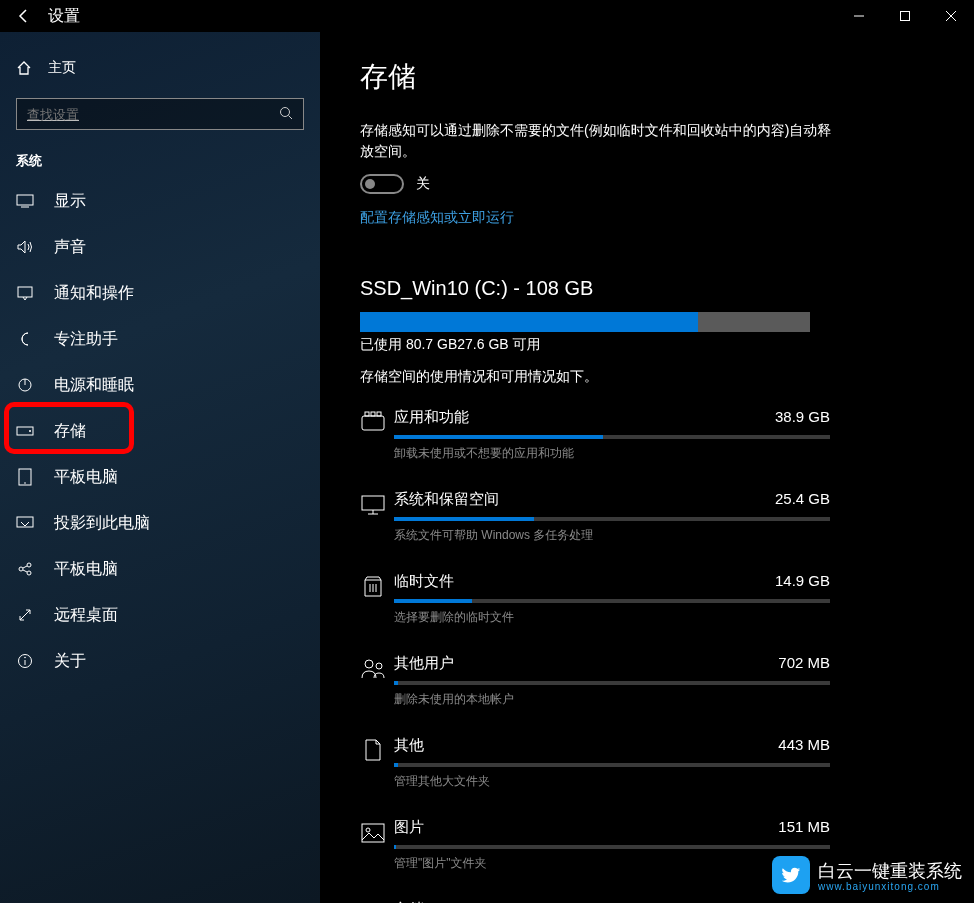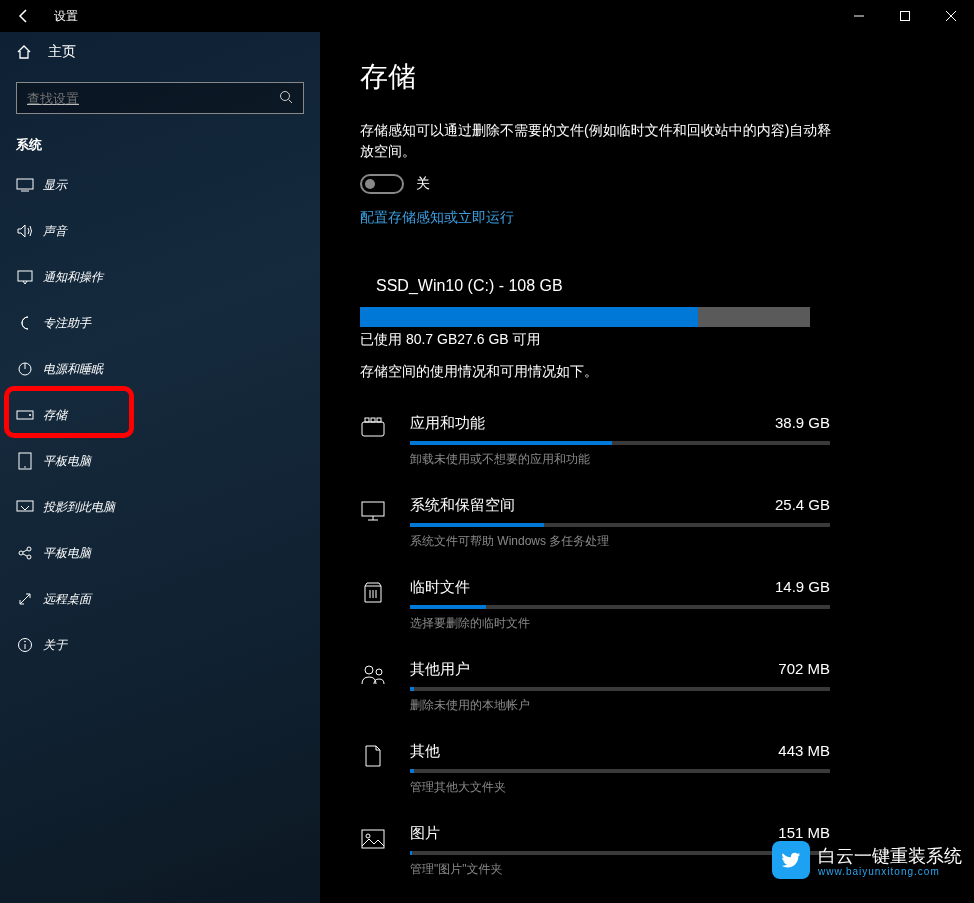--- a/index.html
+++ b/index.html
@@ -1,54 +1,54 @@
 <!DOCTYPE html>
 <html><head>
 <meta charset="utf-8">
 <style>
   * { margin: 0; padding: 0; box-sizing: border-box; font-family: "Microsoft YaHei", "Segoe UI", sans-serif; }
   body { width: 974px; height: 903px; background: #000; color: #fff; overflow: hidden; position: relative; }
   .titlebar { height: 32px; display: flex; align-items: center; }
   .back-btn { width: 48px; height: 32px; display:flex; align-items:center; justify-content:center; color:#fff; }
-  .title-label { font-size: 12px; margin-left: 6px; }
+  .title-label { font-size: 16px; }
   .win-controls { margin-left: auto; display: flex; }
   .win-btn { width: 46px; height: 32px; display:flex; align-items:center; justify-content:center; font-size: 12px; color:#fff; }
   .layout { display: flex; height: calc(903px - 32px); }
-  .sidebar { width: 320px; background: linear-gradient(160deg, #0e2034 0%, #152a3d 35%, #102131 70%, #0c1823 100%); padding-top: 0; position: relative; }
+  .sidebar { width: 320px; background: linear-gradient(160deg, #0e2034 0%, #152a3d 35%, #102131 70%, #0c1823 100%); padding-top: 16px; position: relative; }
   .home-row { display:flex; align-items:center; height: 40px; padding-left: 16px; gap: 16px; font-size: 14px; }
   .search-wrap { margin: 10px 16px 0 16px; position: relative; }
   .search-input { width: 100%; height: 32px; background: rgba(0,0,0,0.35); border: 1px solid #888; color:#bbb; padding: 0 36px 0 10px; font-size: 13px; outline:none;text-decoration:underline; }
   .search-icon { position:absolute; right:10px; top:7px; color:#ccc; }
   .group-label { margin: 22px 0 8px 16px; font-size: 13px; font-weight: 600; }
-  .nav-item { height: 46px; display:flex; align-items:center; padding-left: 16px; gap: 9px; font-size: 12px; color:#fff; position: relative; font-style: italic; }
+  .nav-item { height: 46px; display:flex; align-items:center; padding-left: 16px; gap: 20px; font-size: 16px; color:#fff; position: relative; }
   .nav-item .nav-icon { width:18px; display:flex; justify-content:center; }
   .highlight-storage { position:absolute; left:4px; width:130px; height:52px; border:5px solid #ff0000; border-radius:10px; pointer-events:none; transform: translateY(-3px); }
   .content { flex:1; background:#000; padding: 26px 0 0 40px; overflow-y:auto; }
   .content::-webkit-scrollbar { width: 4px; }
   .content::-webkit-scrollbar-thumb { background:#555; }
   .page-title { font-size: 28px; font-weight: 400; margin-bottom: 24px; }
   .desc { font-size: 14px; line-height: 1.5; max-width: 480px; }
   .toggle-row { display:flex; align-items:center; gap: 12px; margin: 12px 0 14px 0; }
   .toggle { width: 44px; height: 20px; border: 2px solid #888; border-radius: 20px; position:relative; }
   .toggle::after { content:""; position:absolute; width:10px; height:10px; background:#888; border-radius:50%; left:3px; top:3px; }
   .toggle-label { font-size: 14px; }
   .link { color:#3da0e3; font-size: 14px; display:inline-block; margin-bottom: 50px; }
-  .drive-title { font-size: 16px; font-weight: 400; margin-bottom: 12px; margin-left: 16px; }
+  .drive-title { font-size: 20px; font-weight: 400; margin-bottom: 12px; }
   .total-bar { width: 450px; height: 20px; background:#5a5a5a; position:relative; margin-bottom: 4px; }
   .total-fill { position:absolute; left:0; top:0; height:100%; background:#0078d7; width:75%; }
   .total-labels { width:450px; display:flex; font-size: 14px; margin-bottom: 14px; }
-  .usage-desc { font-size: 14px; margin-bottom: 33px; }
-  .cat-row { display:flex; align-items:flex-start; gap: 24px; width: 470px; margin-bottom: 28px; position:relative; }
+  .usage-desc { font-size: 14px; margin-bottom: 22px; }
+  .cat-row { display:flex; align-items:flex-start; gap: 8px; width: 470px; margin-bottom: 28px; position:relative; }
   .cat-icon { width: 26px; height: 26px; margin-top: 2px; display:flex; align-items:center; justify-content:center; }
   .cat-main { flex:1; }
   .cat-head { display:flex; justify-content:space-between; font-size: 15px; }
   .cat-bar { height: 4px; background:#3a3a3a; margin: 8px 0 6px 0; position:relative; }
   .cat-fill { position:absolute; left:0; top:0; height:100%; background:#0078d7; }
   .cat-sub { font-size: 12px; color:#8a8a8a; }
-  .watermark { position:absolute; right:12px; bottom:24px; display:flex; align-items:center; gap:8px; }
+  .watermark { position:absolute; right:12px; bottom:9px; display:flex; align-items:center; gap:8px; }
   .wm-icon { width:38px; height:38px; background:#1da1f2; border-radius:8px; display:flex; align-items:center; justify-content:center; }
   .wm-text { font-size:18px; font-weight:500; }
   .wm-url { font-size:10px; letter-spacing:1px; color:#2aa5f0; margin-top:-2px; }
   svg { display:block; }
 </style>
 </head>
 <body>
 
 <div class="titlebar">
   <div class="back-btn">

